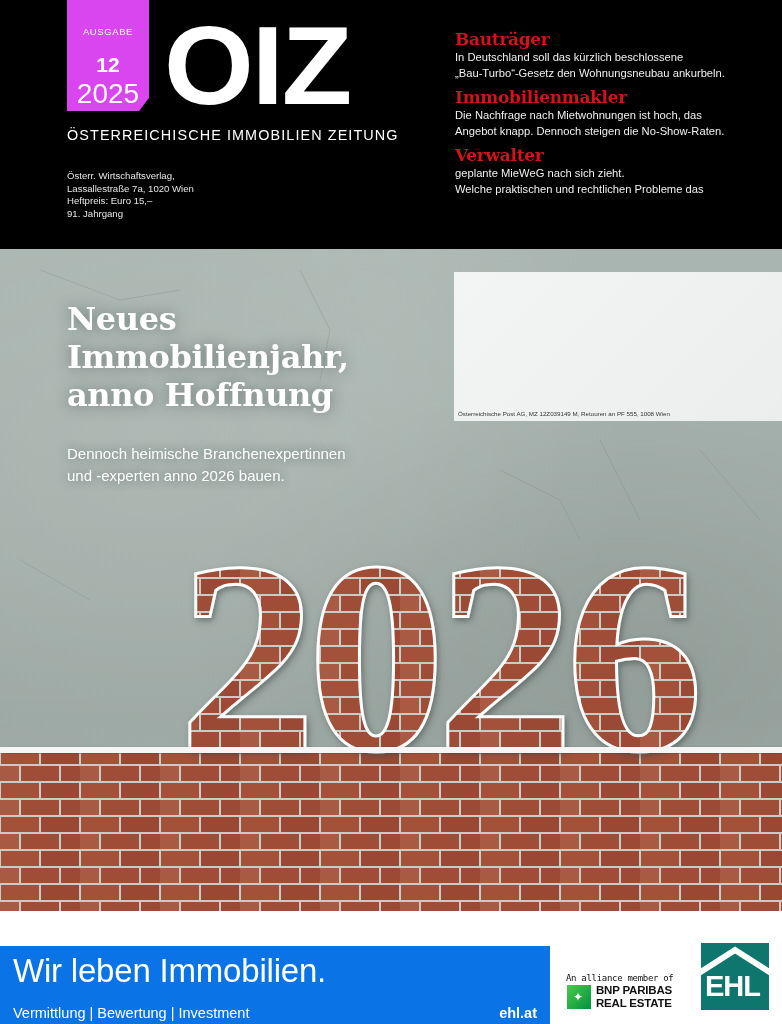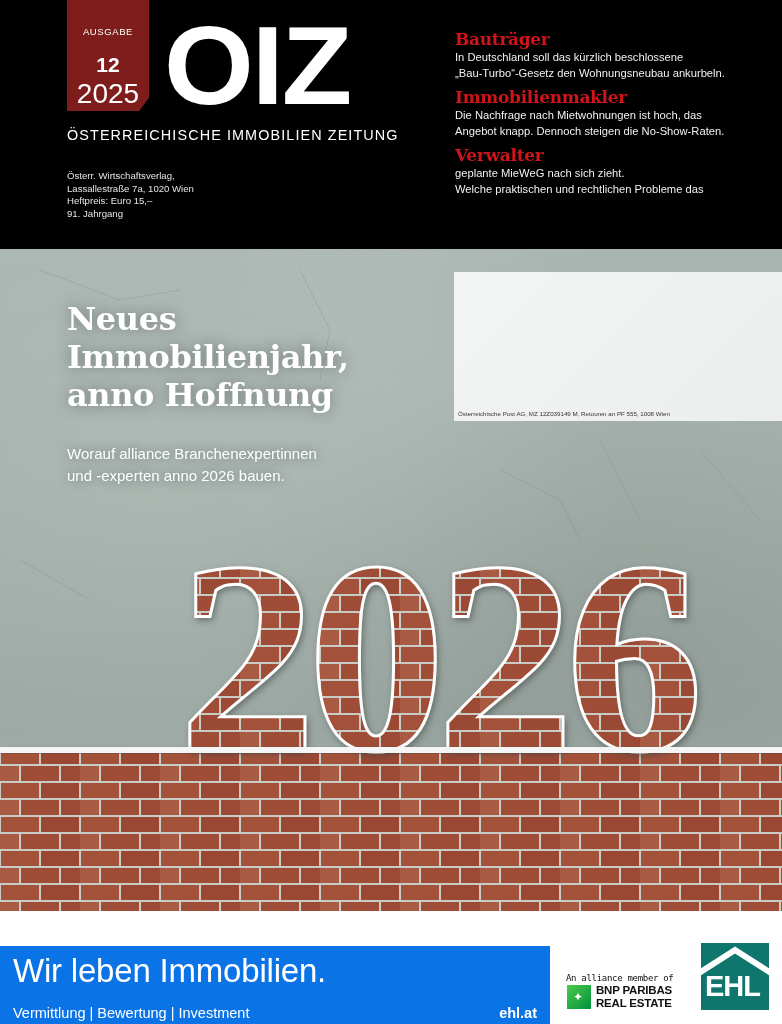--- a/index.html
+++ b/index.html
@@ -3,21 +3,21 @@
   <meta charset="utf-8">
   <style>
     * { margin: 0; padding: 0; box-sizing: border-box; }
     html, body { width: 782px; height: 1024px; overflow: hidden; background: #ffffff; }
     body { position: relative; font-family: "DejaVu Sans", sans-serif; }
 
     
     .header { position: absolute; left: 0; top: 0; width: 782px; height: 249px; background: #000; }
     .issue-tag {
       position: absolute; left: 67px; top: 0; width: 82px; height: 111px;
-      background: #7f1d1d;
+      background: #d946ef;
       clip-path: polygon(0 0, 100% 0, 100% 88%, 88% 100%, 0 100%);
       color: #fff; text-align: center;
     }
     .issue-tag .lbl { position: absolute; top: 26px; width: 100%; font-size: 9.5px; letter-spacing: 0.6px; font-family: "Liberation Sans", sans-serif; }
     .issue-tag .num { position: absolute; top: 53px; width: 100%; font-size: 21px; font-weight: bold; font-family: "Liberation Sans", sans-serif; }
     .issue-tag .yr { position: absolute; top: 78px; width: 100%; font-size: 28px; font-family: "Liberation Sans", sans-serif; }
 
     .logo {
       position: absolute; left: 164px; top: 18px; height: 96px;
       font-family: "Liberation Sans", sans-serif; font-weight: bold;
@@ -163,21 +163,21 @@
     <rect x="0" y="747" width="782" height="6" fill="#f4f5f4" filter="url(#shadow)"></rect>
   </svg>
 </div>
 
 <h1 class="headline">
   <div>Neues</div>
   <div>Immobilienjahr,</div>
   <div>anno Hoffnung</div>
 </h1>
 <div class="lead">
-  <div>Worauf alliance Branchenexpertinnen</div>
+  <div>Dennoch heimische Branchenexpertinnen</div>
   <div>und -experten anno 2026 bauen.</div>
 </div>
 
 <div class="address-box">
   <div class="post">Österreichische Post AG, MZ 12Z039149 M, Retouren an PF 555, 1008 Wien</div>
 </div>
 
 <div class="ad-blue">
   <div class="slogan">Wir leben Immobilien.</div>
   <div class="services">Vermittlung | Bewertung | Investment</div>

